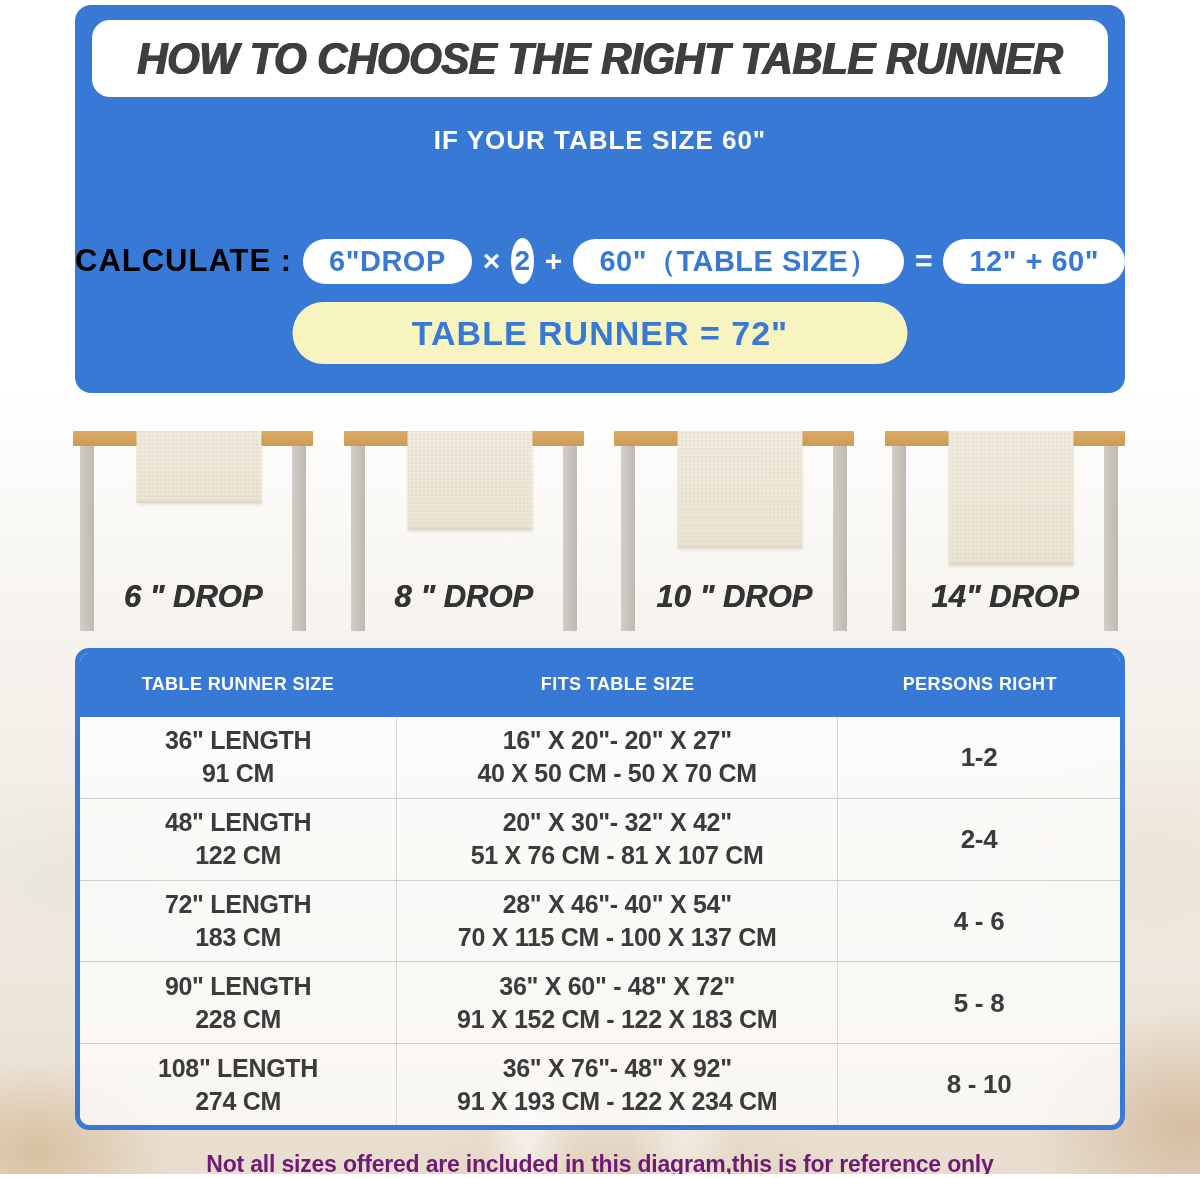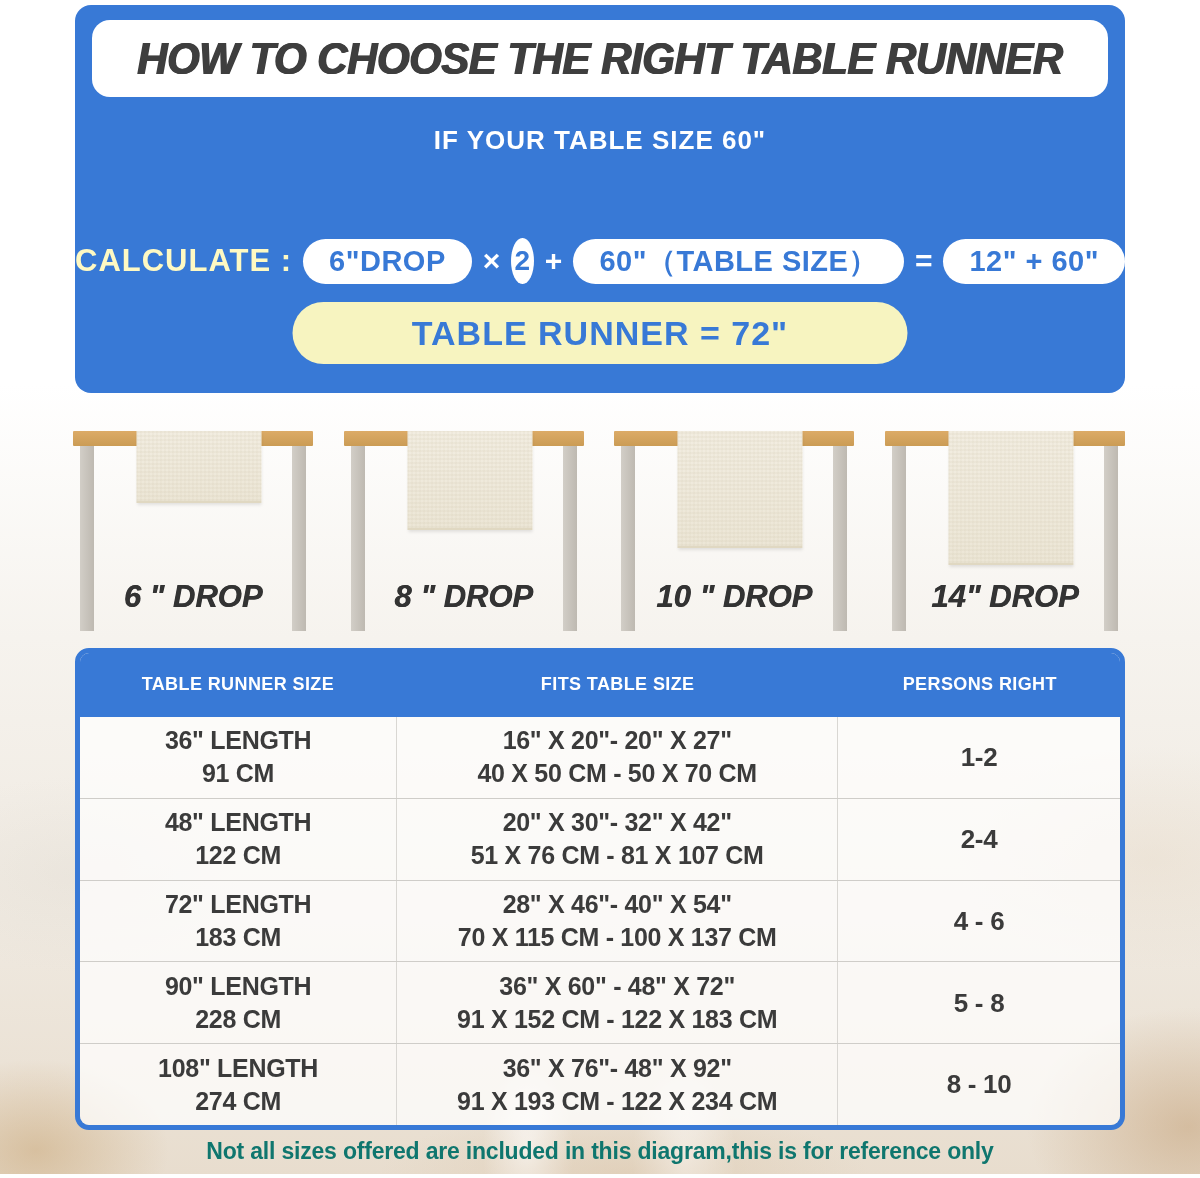--- a/index.html
+++ b/index.html
@@ -40,21 +40,21 @@
     position:absolute;left:0;right:0;text-align:center;color:#ffffff;
     font-weight:600;font-size:26px;letter-spacing:1px;margin:0;
   }
   .sub1{top:120px;}
   .sub2{top:157px;}
   .calc-row{
     position:absolute;left:0;right:0;top:227px;height:58px;
     display:flex;align-items:center;justify-content:center;gap:11px;
   }
   .calc-label{
-    color:#fef9c3;font-weight:800;font-size:31px;letter-spacing:1px;white-space:nowrap;text-align:center;
+    color:#000000;font-weight:800;font-size:31px;letter-spacing:1px;white-space:nowrap;text-align:center;
   }
   .pill{
     background:#fff;color:#3879d6;font-weight:800;font-size:29px;
     border-radius:999px;padding:8px 26px;white-space:nowrap;line-height:1;
     display:flex;align-items:center;justify-content:center;letter-spacing:0.5px;
   }
   .pill.circle{width:46px;height:46px;padding:0;border-radius:50%;font-size:28px;}
   .op{color:#fff;font-weight:800;font-size:30px;line-height:1;}
   .final-pill{
     position:absolute;left:50%;transform:translateX(-50%);top:297px;
@@ -121,22 +121,22 @@
   .spec-row + .spec-row{border-top:1px solid #cfcdc9;}
   .cell{
     display:flex;flex-direction:column;align-items:center;justify-content:center;
     color:#3b3b3b;font-weight:700;letter-spacing:-0.3px;
   }
   .cell.c1,.cell.c2{border-right:1px solid #d9d7d3;}
   .cell .l1,.cell .l2{font-size:25px;line-height:1.32;white-space:nowrap;}
   .cell.c3 .l1{font-size:26px;}
   
   .note{
-    position:absolute;left:0;right:0;top:1138px;margin:0;text-align:center;
-    font-size:23px;font-weight:700;color:#0f766e;letter-spacing:-0.2px;
+    position:absolute;left:0;right:0;top:1138px;margin:13px;text-align:center;
+    font-size:23px;font-weight:700;color:#701a75;letter-spacing:-0.2px;
   }
 </style>
 </head>
 <body>
 
 <div class="canvas">
 
   <div class="photo-bg"></div>
 
   <section class="hero">

